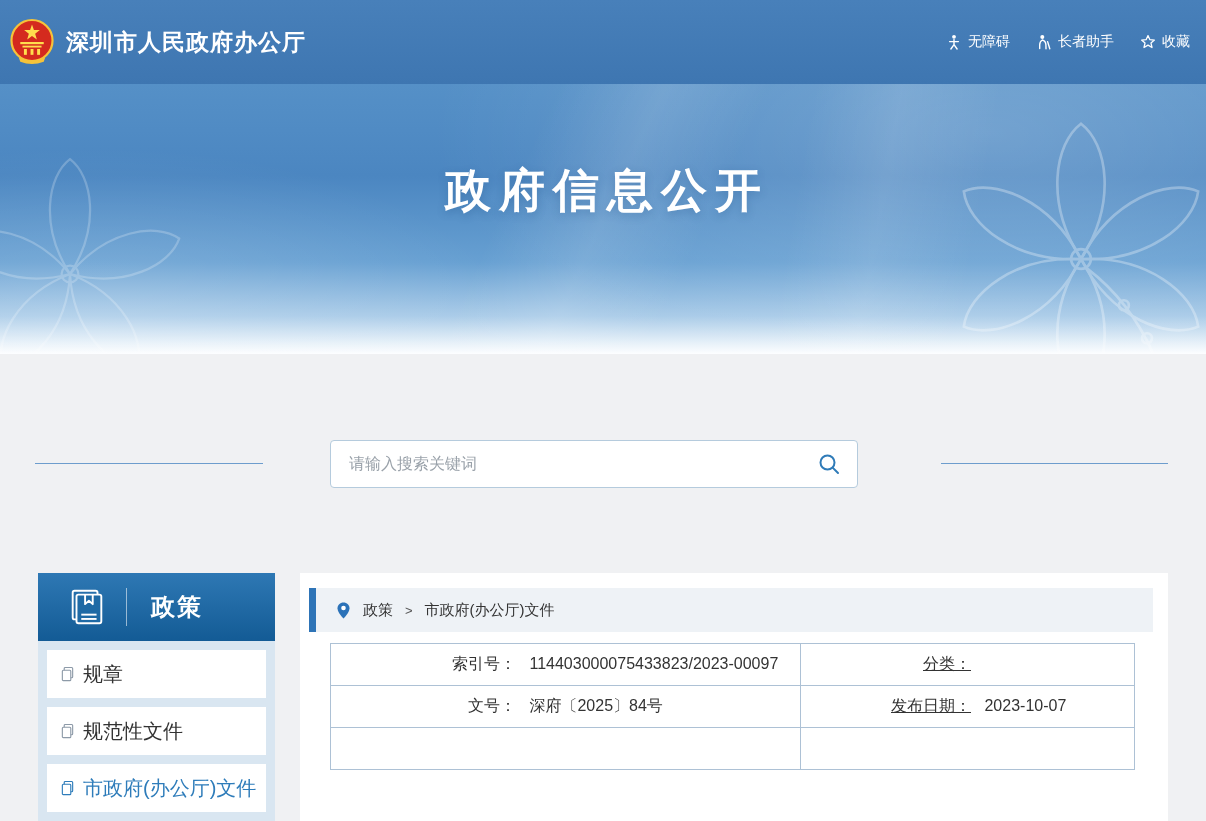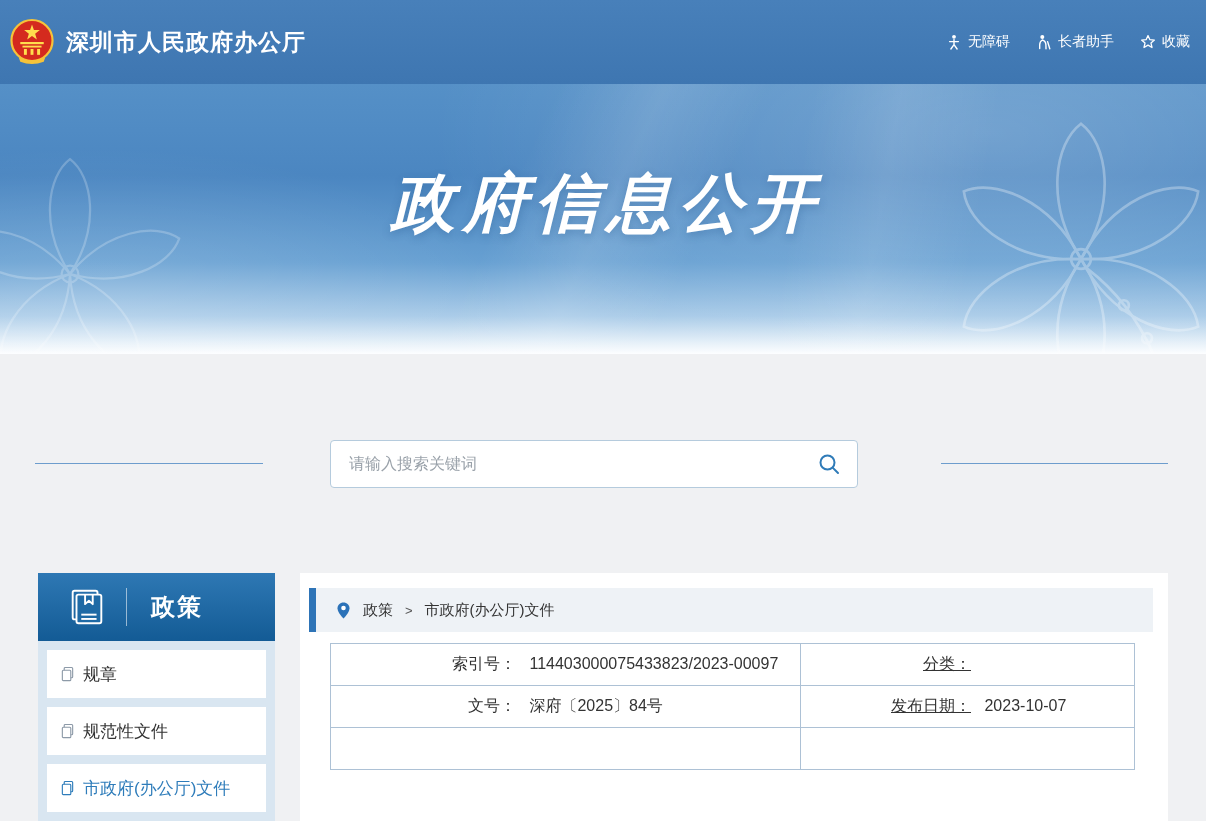--- a/index.html
+++ b/index.html
@@ -35,22 +35,22 @@
       linear-gradient(180deg,#5590c7 0%,#4b86c1 34%,#67a0d2 66%,#a9cbe8 86%,#e7f1f9 96%,#fdfeff 100%);
   }
   .banner::after{
     content:""; position:absolute; inset:0;
     background:linear-gradient(115deg, transparent 42%, rgba(255,255,255,.12) 50%, transparent 58%),
                linear-gradient(100deg, transparent 65%, rgba(255,255,255,.10) 72%, transparent 80%);
     pointer-events:none;
   }
   .banner-title{
     position:relative; z-index:2; text-align:center;
-    color:#fff; font-size:64px; font-weight:bold; letter-spacing:8px; text-indent:8px;
-    padding-top:76px; text-shadow:0 3px 8px rgba(28,76,130,.28);font-style:italic;
+    color:#fff; font-size:46px; font-weight:bold; letter-spacing:8px; text-indent:8px;
+    padding-top:76px; text-shadow:0 3px 8px rgba(28,76,130,.28);
   }
   .flower{ position:absolute; stroke:#fff; fill:none; pointer-events:none; }
   .flower-r{ right:-40px; top:10px; width:330px; height:330px; opacity:.30; }
   .flower-l{ left:-70px; bottom:-60px; width:280px; height:280px; opacity:.22; }
 
   
   .search-section{ position:relative; margin-top:86px; height:48px; }
   .deco-line{ position:absolute; top:23px; height:1px; background:#6d9dcd; }
   .deco-line.left{ left:35px; width:228px; }
   .deco-line.right{ right:38px; width:227px; }
@@ -76,21 +76,21 @@
     height:68px; display:flex; align-items:center; padding-left:28px;
     background:linear-gradient(180deg,#2e78b4 0%,#135b95 100%);
     color:#fff;
   }
   .side-header svg{ width:42px; height:42px; flex:none; }
   .side-divider{ width:1px; height:38px; background:rgba(255,255,255,.55); margin:0 24px 0 18px; }
   .side-title{ font-size:24px; font-weight:bold; letter-spacing:2px; }
   .side-menu{ background:#d9e6f1; padding:9px; height:210px; }
   .side-item{
     display:flex; align-items:center; height:48px; background:#fff;
-    margin-bottom:9px; padding-left:13px; font-size:17px; color:#333;
+    margin-bottom:9px; padding-left:13px; font-size:20px; color:#333;
     text-decoration:none; cursor:pointer;
   }
   .side-item svg{ width:15px; height:16px; margin-right:8px; flex:none; }
   .side-item.active{ color:#2e7cba; }
 
   
   .content{ flex:1; background:#fff; padding:15px 15px 0 9px; min-height:260px; }
   .breadcrumb{
     height:44px; background:#eef2f6; border-left:7px solid #2e74b7;
     display:flex; align-items:center; padding-left:21px;

